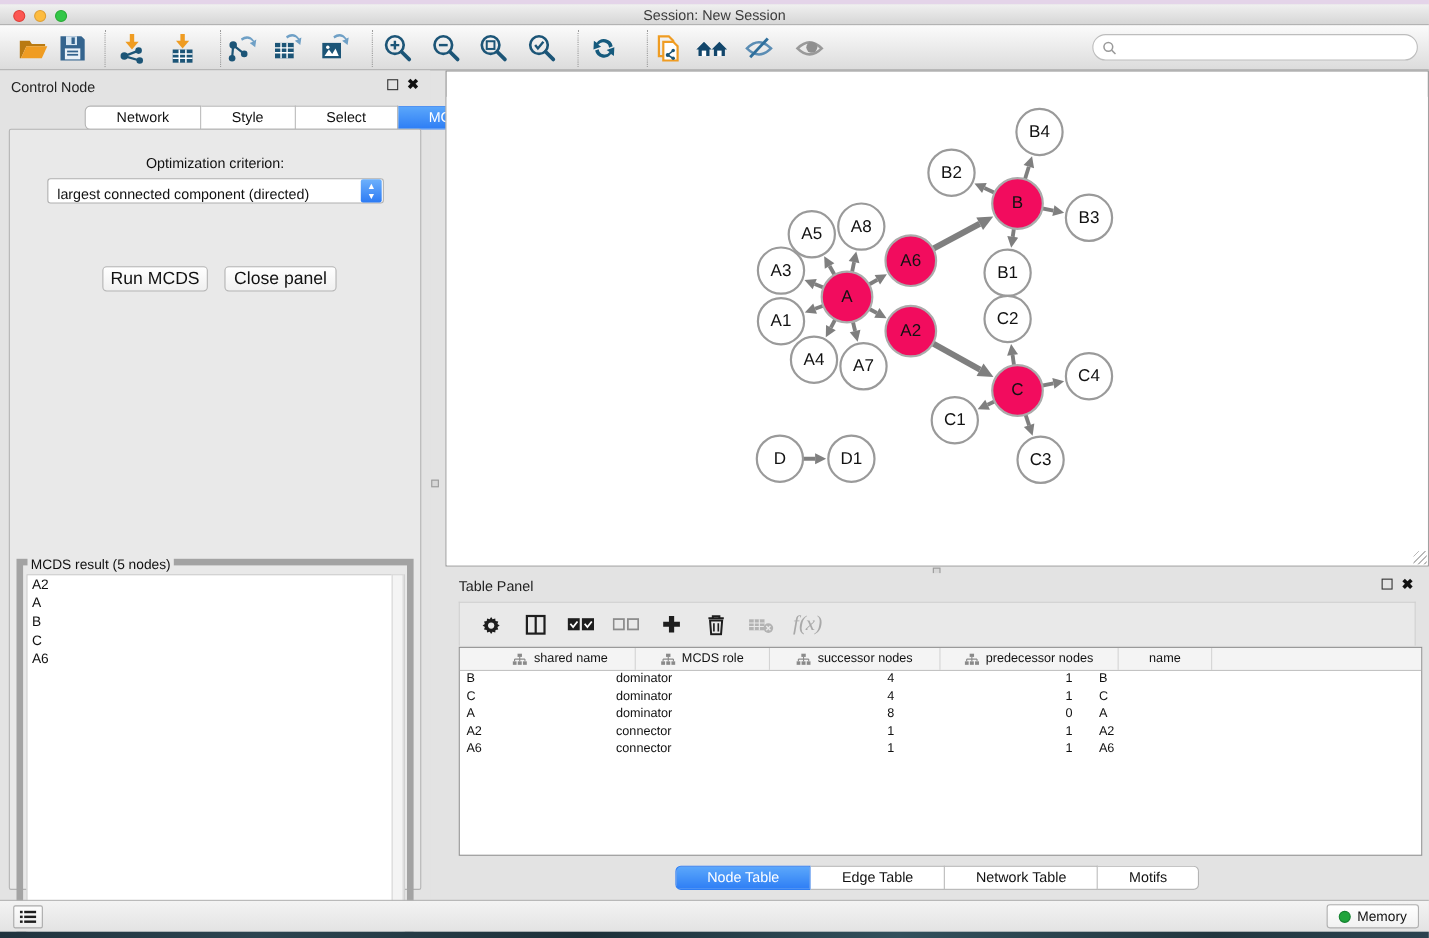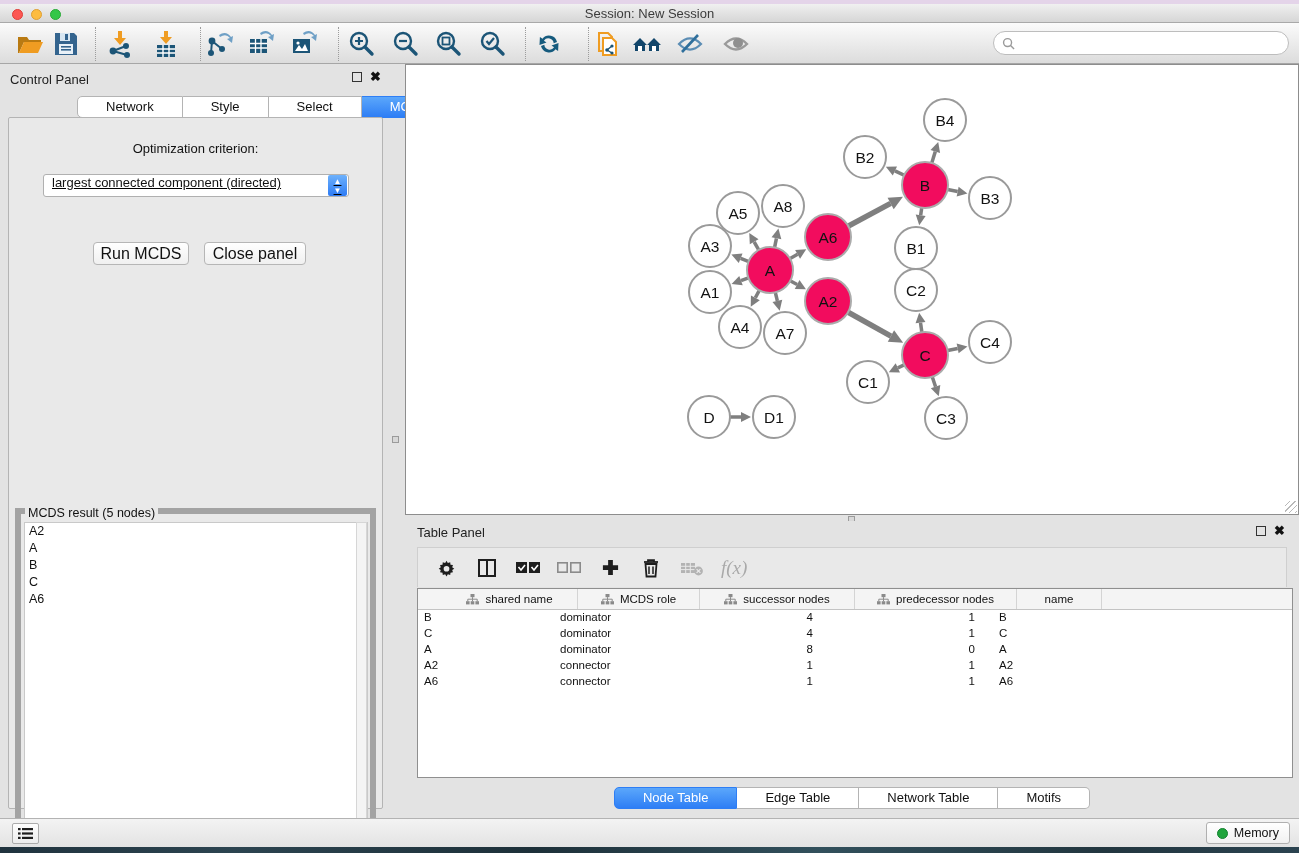--- a/index.html
+++ b/index.html
@@ -29,21 +29,21 @@
   .panel-btns { position:absolute; top:8px; display:flex; gap:8px; }
   .float-glyph { width:10px; height:10px; border:1.5px solid #333; display:inline-block; }
   .close-glyph { font-size:13px; font-weight:bold; color:#111; line-height:10px; }
   .tabs-row { position:absolute; display:flex; }
   .tab { font-size:13px; color:#111; background:#fff; border:1px solid #b4b4b4; border-left:none; padding:2px 28px 3px; cursor:pointer; }
   .tab:first-child { border-left:1px solid #b4b4b4; border-radius:5px 0 0 5px; }
   .tab:last-child { border-radius:0 5px 5px 0; }
   .tab.selected { background:linear-gradient(#5ba7fb,#2e7ef5); color:#fff; border-color:#2e7ef5; }
   #cp-body { position:absolute; left:8px; top:53px; width:375px; height:692px; background:#e9e9e9; border:1px solid #b4b4b4; border-radius:2px; }
   #opt-label { position:absolute; left:0; top:23px; width:100%; text-align:center; font-size:13px; color:#111; }
-  #criterion-select { position:absolute; left:34px; top:56px; width:306px; height:23px; background:#fff; border:1px solid #b0b0b0; border-radius:3px; display:flex; align-items:flex-start; cursor:pointer;text-decoration:underline; }
+  #criterion-select { position:absolute; left:34px; top:44px; width:306px; height:23px; background:#fff; border:1px solid #b0b0b0; border-radius:3px; display:flex; align-items:flex-end; cursor:pointer; }
   #criterion-select .val { flex:1; font-size:13px; color:#111; padding-left:8px; white-space:nowrap; }
   #criterion-select .stepper { width:19px; height:21px; margin-right:1px; background:linear-gradient(#6db1fc,#2d7bf4); border-radius:2px; color:#fff; font-size:8px; line-height:9px; text-align:center; padding-top:2px; }
   .cp-btn { position:absolute; top:124px; height:23px; background:linear-gradient(#ffffff,#f0f0f0); border:1px solid #b6b6b6; border-radius:4px; font-size:16px; color:#111; text-align:center; line-height:21px; cursor:pointer; }
   #mcds-fieldset { position:absolute; left:6px; top:390px; width:361px; height:340px; border:6px solid #a3a3a3; }
   #mcds-legend { position:absolute; left:4px; top:-8px; background:#e9e9e9; font-size:12.5px; color:#111; padding:0 3px; }
   #mcds-list { position:absolute; left:3px; top:8px; width:344px; height:326px; background:#fff; border:1px solid #c9c9c9; overflow:hidden; font-size:12.5px; color:#111; }
   #mcds-list .item { padding:1px 4px; line-height:15px; }
   #mcds-scroll { position:absolute; right:3px; top:8px; width:11px; height:326px; background:#f4f4f4; border:1px solid #d6d6d6; }
 
   
@@ -224,21 +224,21 @@
     <div id="search-box">
       <svg width="13" height="13" viewBox="0 0 14 14">
           <circle cx="6" cy="6" r="4.3" fill="none" stroke="#9a9a9a" stroke-width="1.5"></circle>
           <path d="M9.2 9.2 L13 13" stroke="#9a9a9a" stroke-width="1.5"></path>
         </svg>
       <input type="text" placeholder="" style="">
     </div>
   </div>
 
   <div id="control-panel" class="abs">
-    <div id="cp-header">Control Panel</div>
+    <div id="cp-header">Control Node</div>
     <div class="panel-btns" style="right:10px;">
       <span class="float-glyph"></span>
       <span class="close-glyph">✖</span>
     </div>
     <div class="tabs-row" style="left:77px; top:32px;" id="cp-tabs">
         <div class="tab">Network</div>
         <div class="tab">Style</div>
         <div class="tab">Select</div>
         <div class="tab selected">MCDS</div>
       </div>

